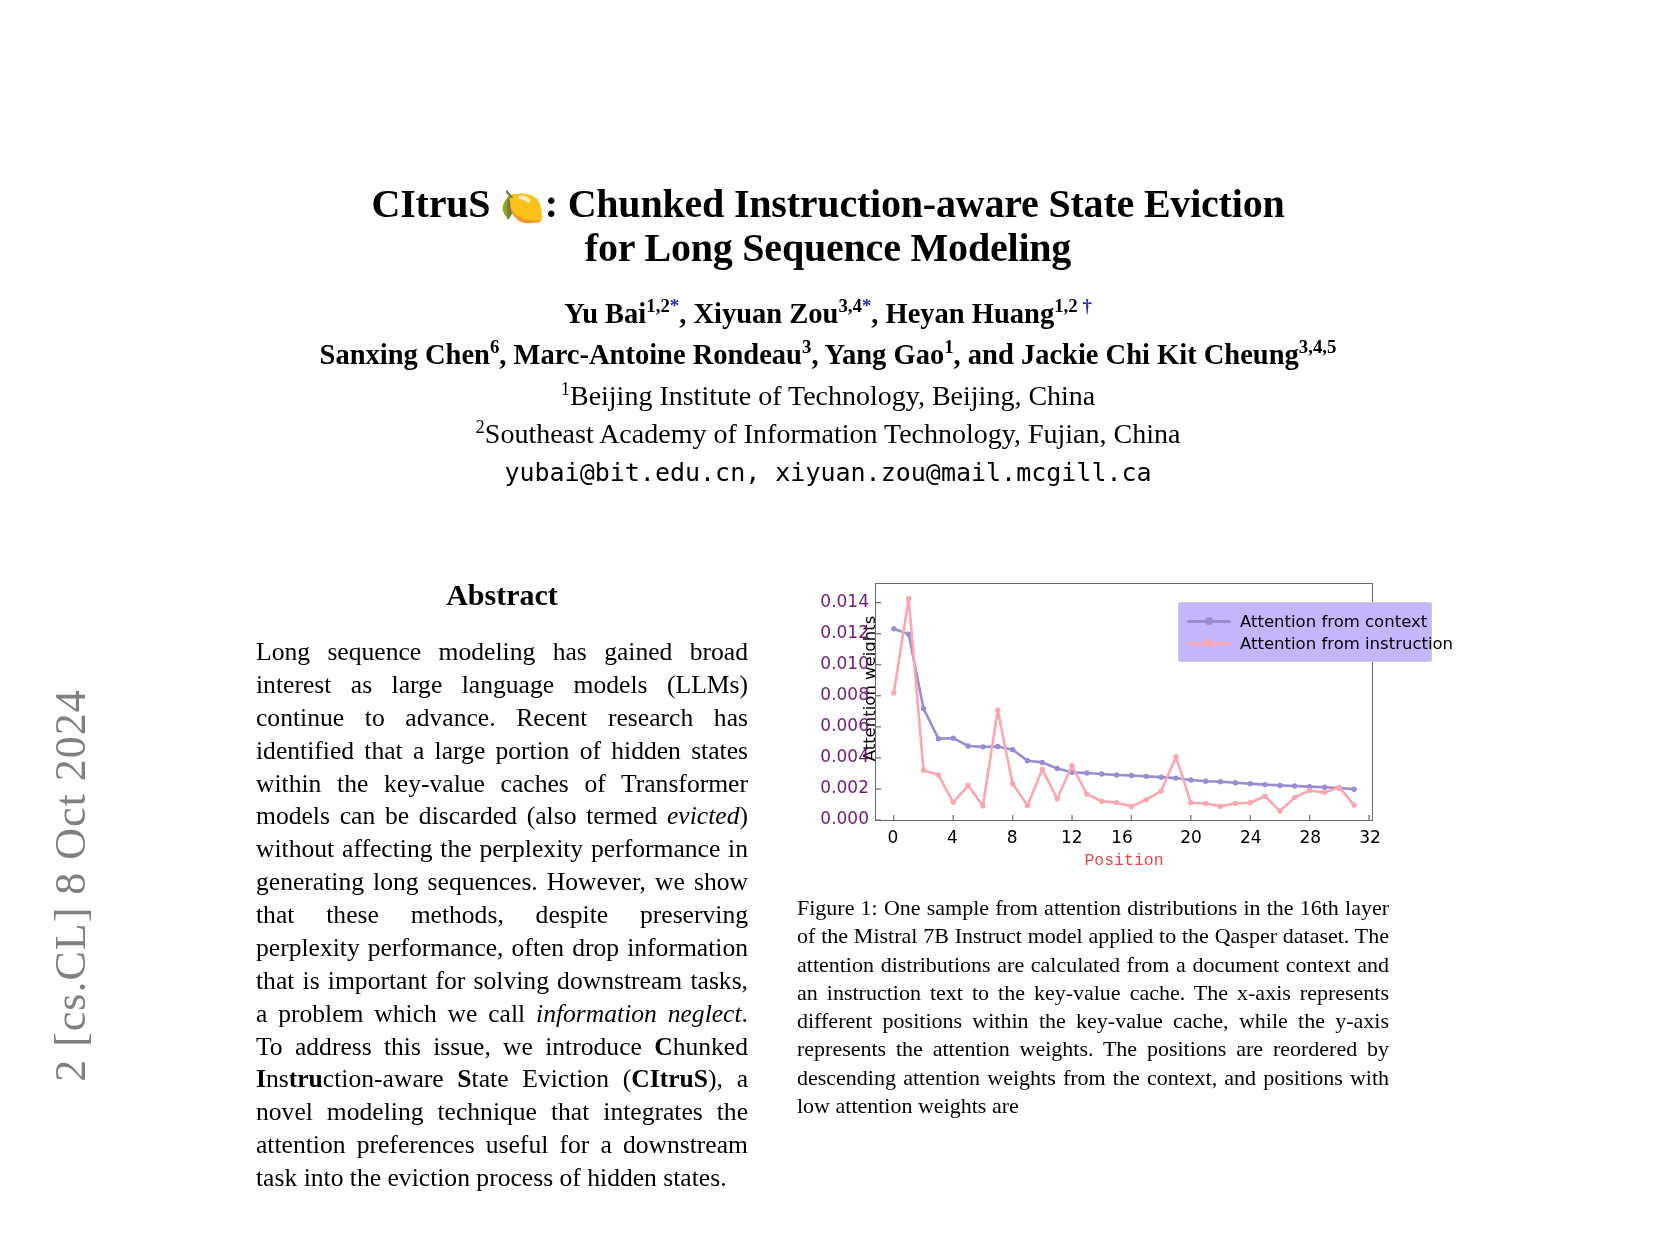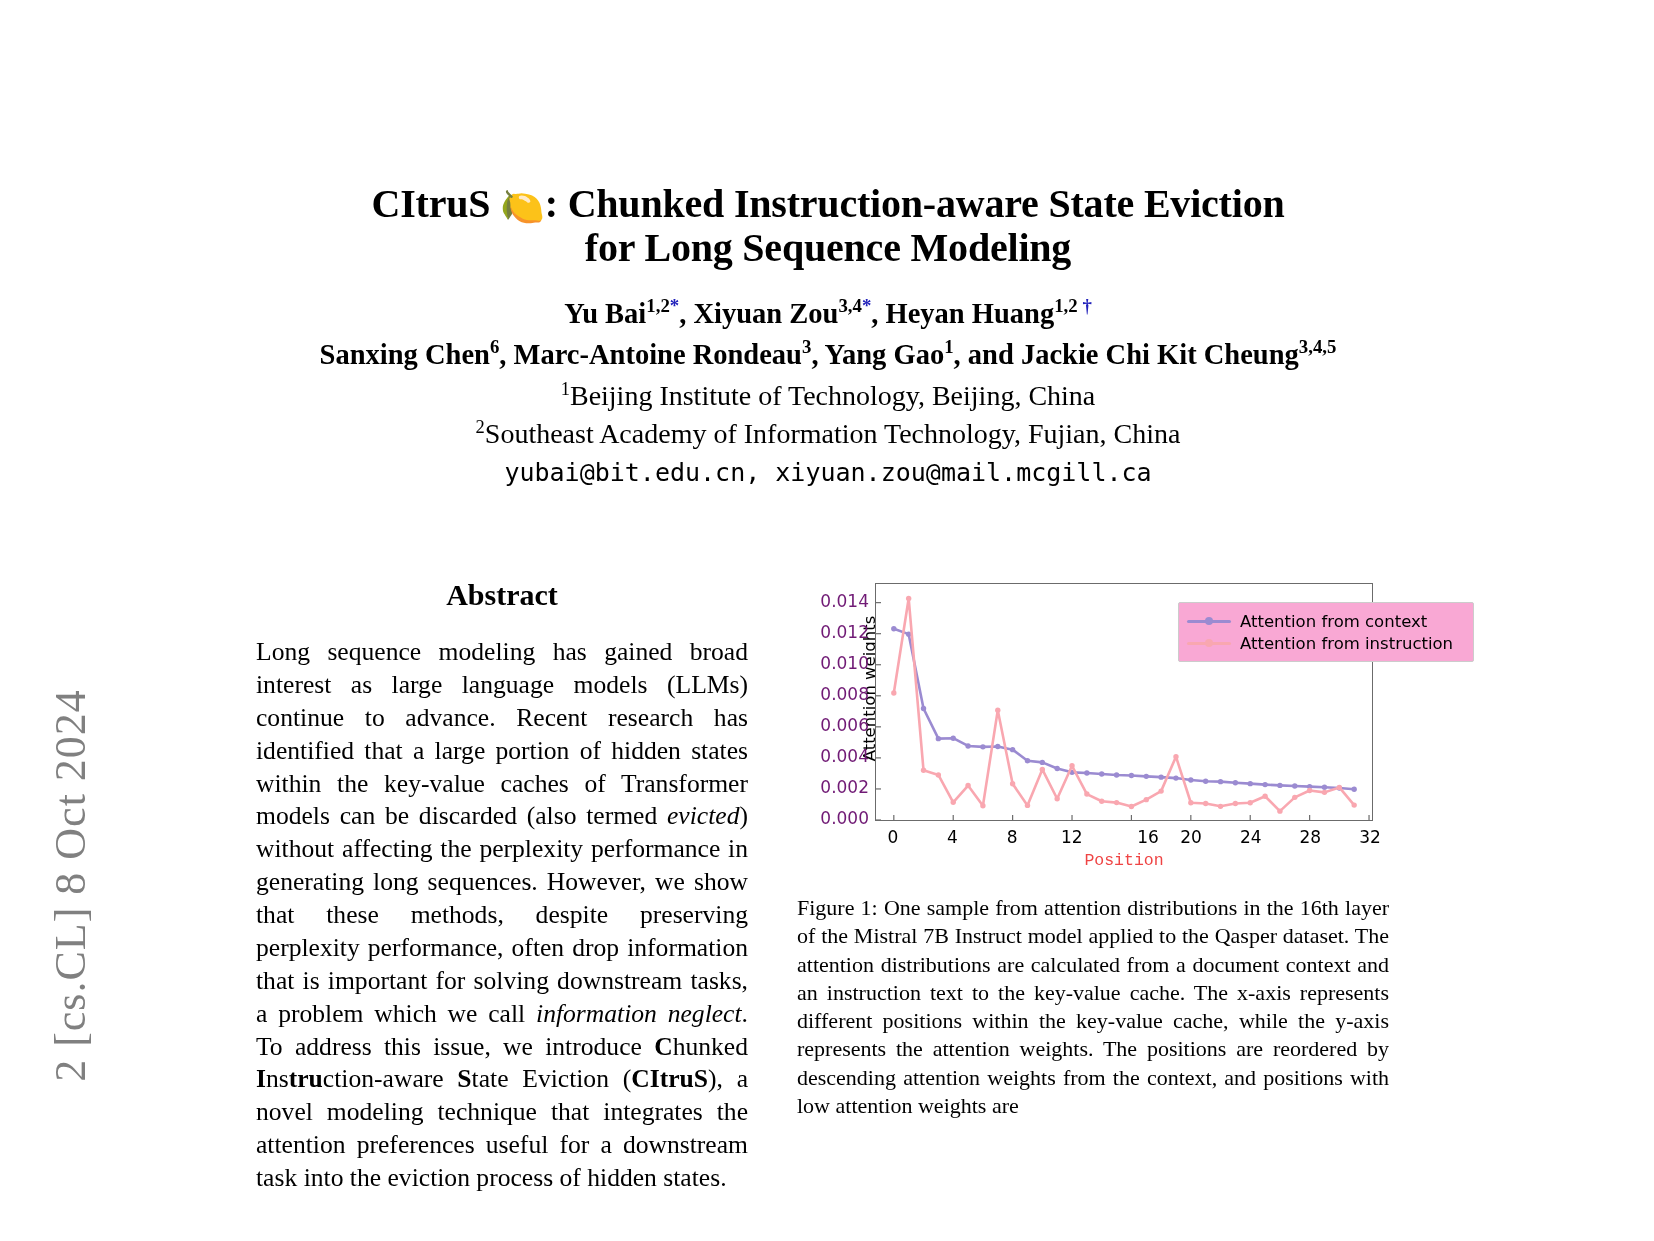--- a/index.html
+++ b/index.html
@@ -180,25 +180,25 @@
     width: 498px;
     text-align: center;
     font-family: Liberation Mono, monospace;
     font-size: 16.5px;
     color: #ef4444;
   }
   #legend-box {
     position: absolute;
     left: 302px;
     top: 18px;
-    width: 296px;
+    width: 254px;
     padding: 7px 8px 7px 8px;
     border: 1px solid #cccccc;
     border-radius: 2px;
-    background: #f9a8d4;
+    background: #c4b5fd;
     box-sizing: border-box;
   }
   .legend-row {
     display: flex;
     align-items: center;
     height: 22px;
   }
   .legend-swatch {
     position: relative;
     width: 44px;
@@ -384,21 +384,21 @@
             <span class="legend-label">Attention from instruction</span>
           </div>
         </div>
       </div>
 
       <div id="xtick-row">
           <div class="xtick" style="left:17.892215568862273px;top:2px">0</div>
           <div class="xtick" style="left:77.53293413173652px;top:2px">4</div>
           <div class="xtick" style="left:137.17365269461075px;top:2px">8</div>
           <div class="xtick" style="left:196.81437125748502px;top:2px">12</div>
-          <div class="xtick" style="left:273px;top:2px">16</div>
+          <div class="xtick" style="left:247px;top:2px">16</div>
           <div class="xtick" style="left:316.09580838323353px;top:2px">20</div>
           <div class="xtick" style="left:375.73652694610774px;top:2px">24</div>
           <div class="xtick" style="left:435.37724550898196px;top:2px">28</div>
           <div class="xtick" style="left:495.01796407185634px;top:2px">32</div>
         </div>
       <div id="xlabel">Position</div>
     </div>
 
     <div id="caption">Figure 1: One sample from attention distributions in the 16th layer of the Mistral 7B Instruct model applied to the Qasper dataset. The attention distributions are calculated from a document context and an instruction text to the key-value cache. The x-axis represents different positions within the key-value cache, while the y-axis represents the attention weights. The positions are reordered by descending attention weights from the context, and positions with low attention weights are</div>
   </div>

